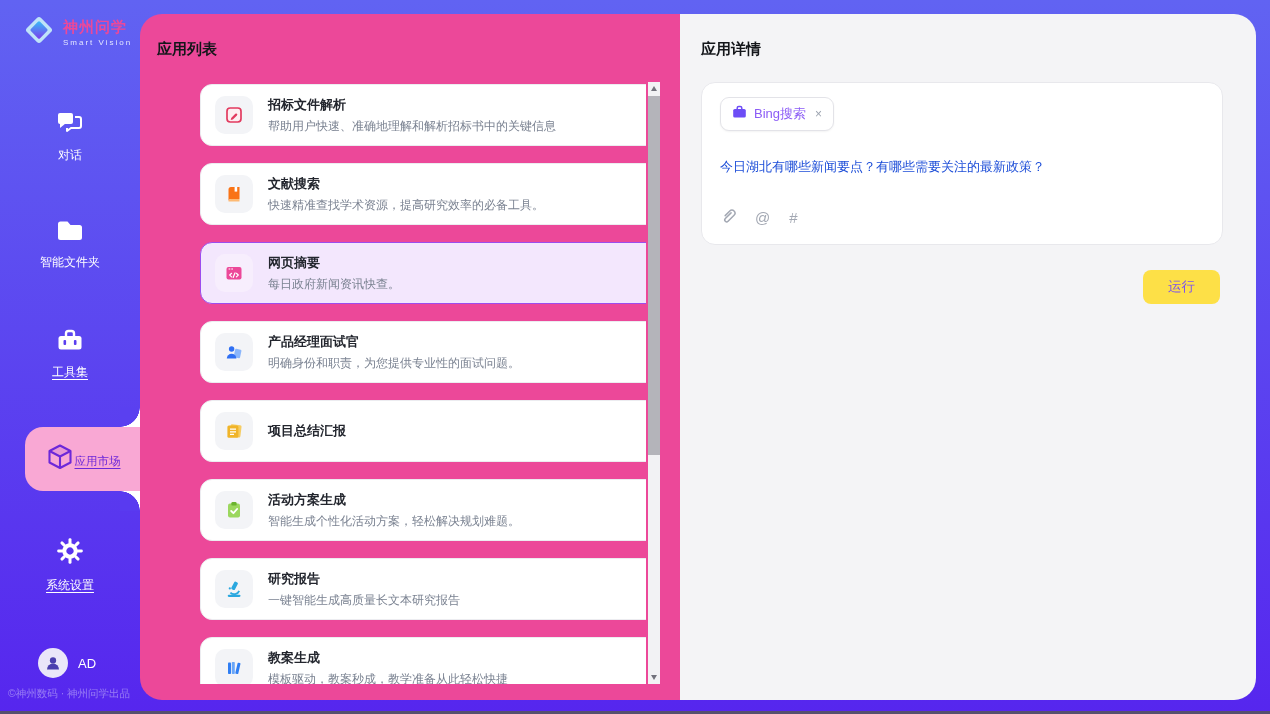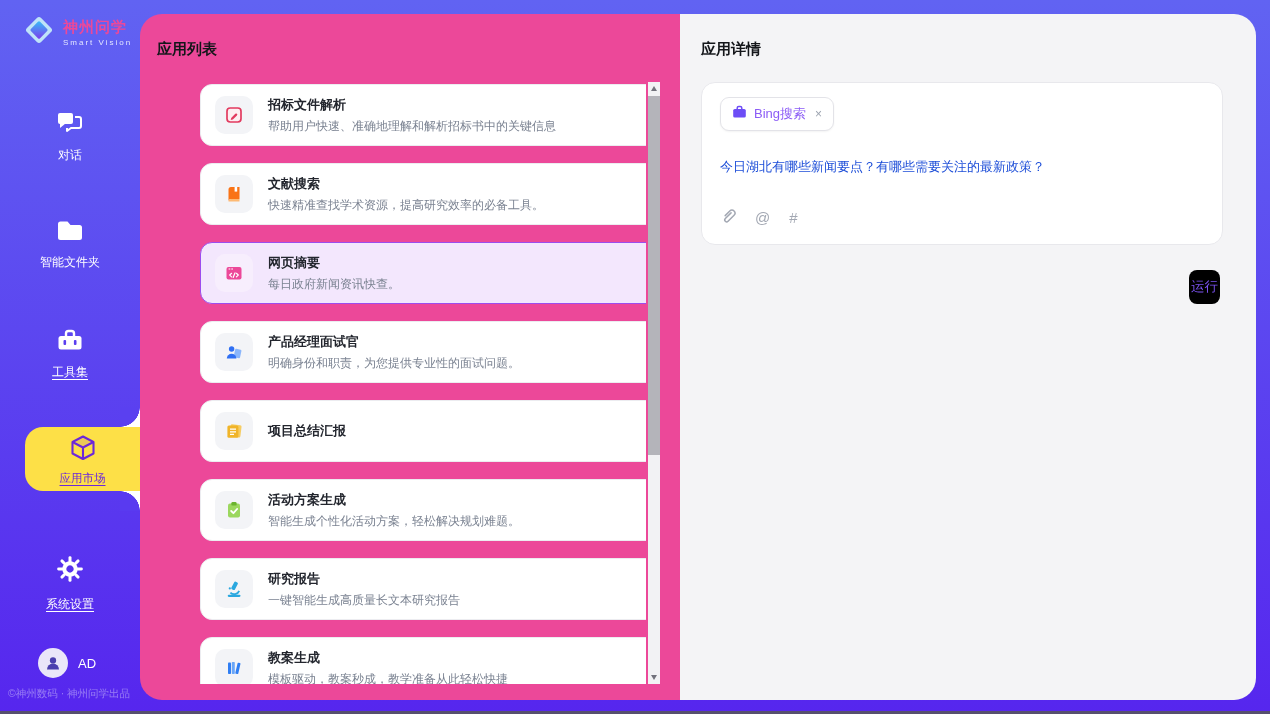--- a/index.html
+++ b/index.html
@@ -13,24 +13,24 @@
   .bottom-edge { position:absolute; left:0; bottom:0; width:100%; height:3px; background:#56506e; }
 
   
   .sidebar { position:absolute; left:0; top:0; width:140px; height:714px; }
   .logo { position:absolute; left:22px; top:13px; display:flex; align-items:center; gap:7px; }
   .logo-text .cn { color:#ec4899; font-size:15px; font-weight:bold; letter-spacing:1px; }
   .logo-text .en { color:#e3e6ff; font-size:8px; letter-spacing:2px; margin-top:1px; }
   .nav-item { position:absolute; width:140px; text-align:center; color:#fff; }
   .nav-item .nav-label { display:block; font-size:12px; margin-top:7px; color:#fff; }
   .nav-item.underlined .nav-label { text-decoration:underline; text-underline-offset:3px; }
-  .ni-1 { top:110px; } .ni-2 { top:218px; } .ni-3 { top:327px; } .ni-5 { top:554px;font-family:Liberation Mono, monospace; }
+  .ni-1 { top:110px; } .ni-2 { top:218px; } .ni-3 { top:327px; } .ni-5 { top:536px; }
 
   .active-tab { position:absolute; left:25px; top:427px; width:115px; height:64px;
-    background:#fde047; border-radius:18px 0 0 18px; display:flex; flex-direction:column;
+    background:#f9a8d4; border-radius:18px 0 0 18px; display:flex; 
     align-items:center; justify-content:center; }
   .active-tab .nav-label { font-size:11.5px; color:#6d28d9; margin-top:4px;
     text-decoration:underline; text-underline-offset:3px; }
   .fillet { position:absolute; left:120px; width:20px; height:20px; }
   .fillet-top { top:407px; background:radial-gradient(circle 20px at 0 0,#5a40f0 0,#5a40f0 19.5px,#fff 20px); }
   .fillet-bottom { top:491px; background:radial-gradient(circle 20px at 0 100%,#593af0 0,#593af0 19.5px,#fff 20px); }
 
   .user-row { position:absolute; left:38px; top:648px; display:flex; align-items:center; gap:10px; }
   .avatar { width:30px; height:30px; border-radius:50%; background:#eae6f9; display:flex;
     align-items:center; justify-content:center; }
@@ -69,22 +69,22 @@
   .detail-card { position:absolute; left:21px; top:68px; width:522px; height:163px; background:#fff;
     border:1px solid #e8e8ec; border-radius:14px; padding:14px 18px; }
   .tool-tag { display:inline-flex; align-items:center; gap:7px; padding:7px 11px;
     background:#fff; border:1px solid #e3e3e8; border-radius:9px;
     box-shadow:0 1px 2px rgba(0,0,0,0.05); }
   .tool-tag .tag-label { font-size:13px; color:#8b5cf6; }
   .tool-tag .tag-close { font-size:12px; color:#9ca3af; cursor:pointer; margin-left:2px; }
   .query-text { margin-top:26px; font-size:13px; color:#1d4ed8; line-height:1.5; }
   .attach-row { position:absolute; left:18px; bottom:16px; display:flex; align-items:center; gap:19px; color:#a3a8b3; }
   .attach-glyph { font-size:15px; color:#a3a8b3; }
-  .run-btn { position:absolute; top:256px; right:36px; background:#000000; color:#7b52f0;
-    border:none; font-size:13.5px; padding:8px 2px; border-radius:8px; cursor:pointer;
+  .run-btn { position:absolute; top:256px; right:36px; background:#fde047; color:#7b52f0;
+    border:none; font-size:13.5px; padding:8px 25px; border-radius:8px; cursor:pointer;
     font-family:inherit; }
 </style>
 </head>
 <body>
 
 <div class="sidebar">
   <div class="logo">
     <span>
       <svg width="34" height="34" viewBox="0 0 34 34">
         <defs>

